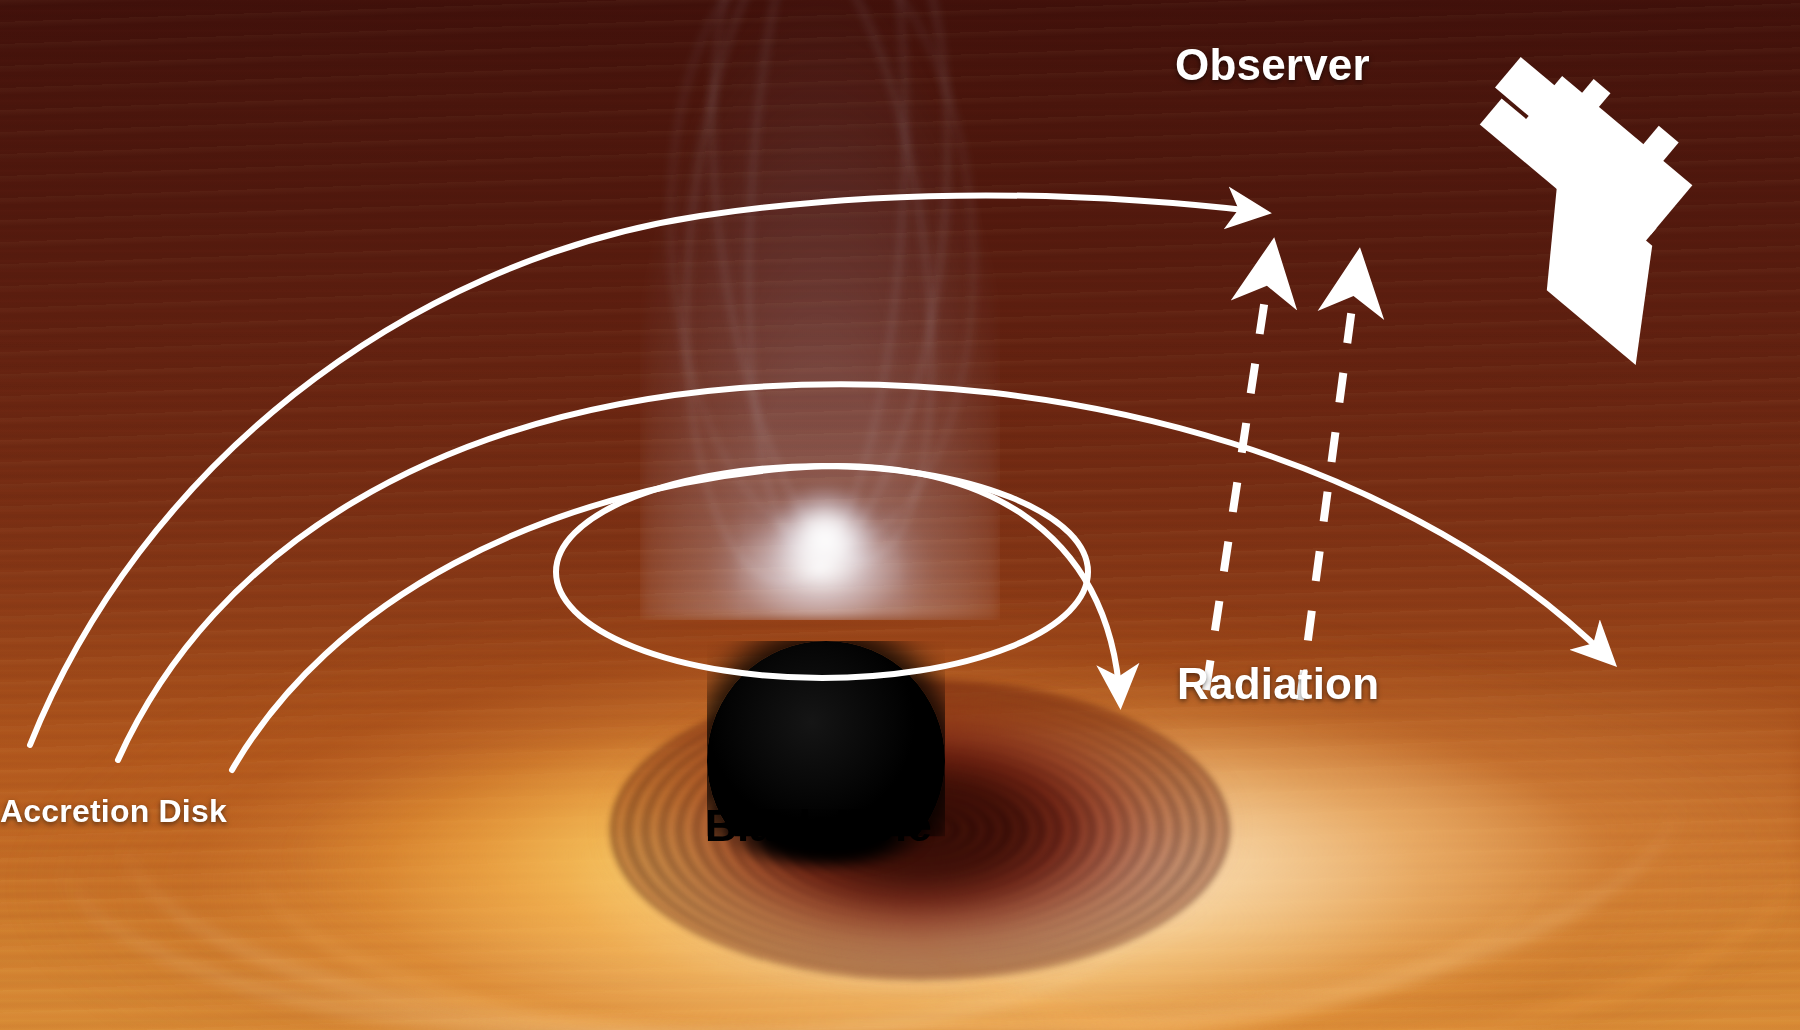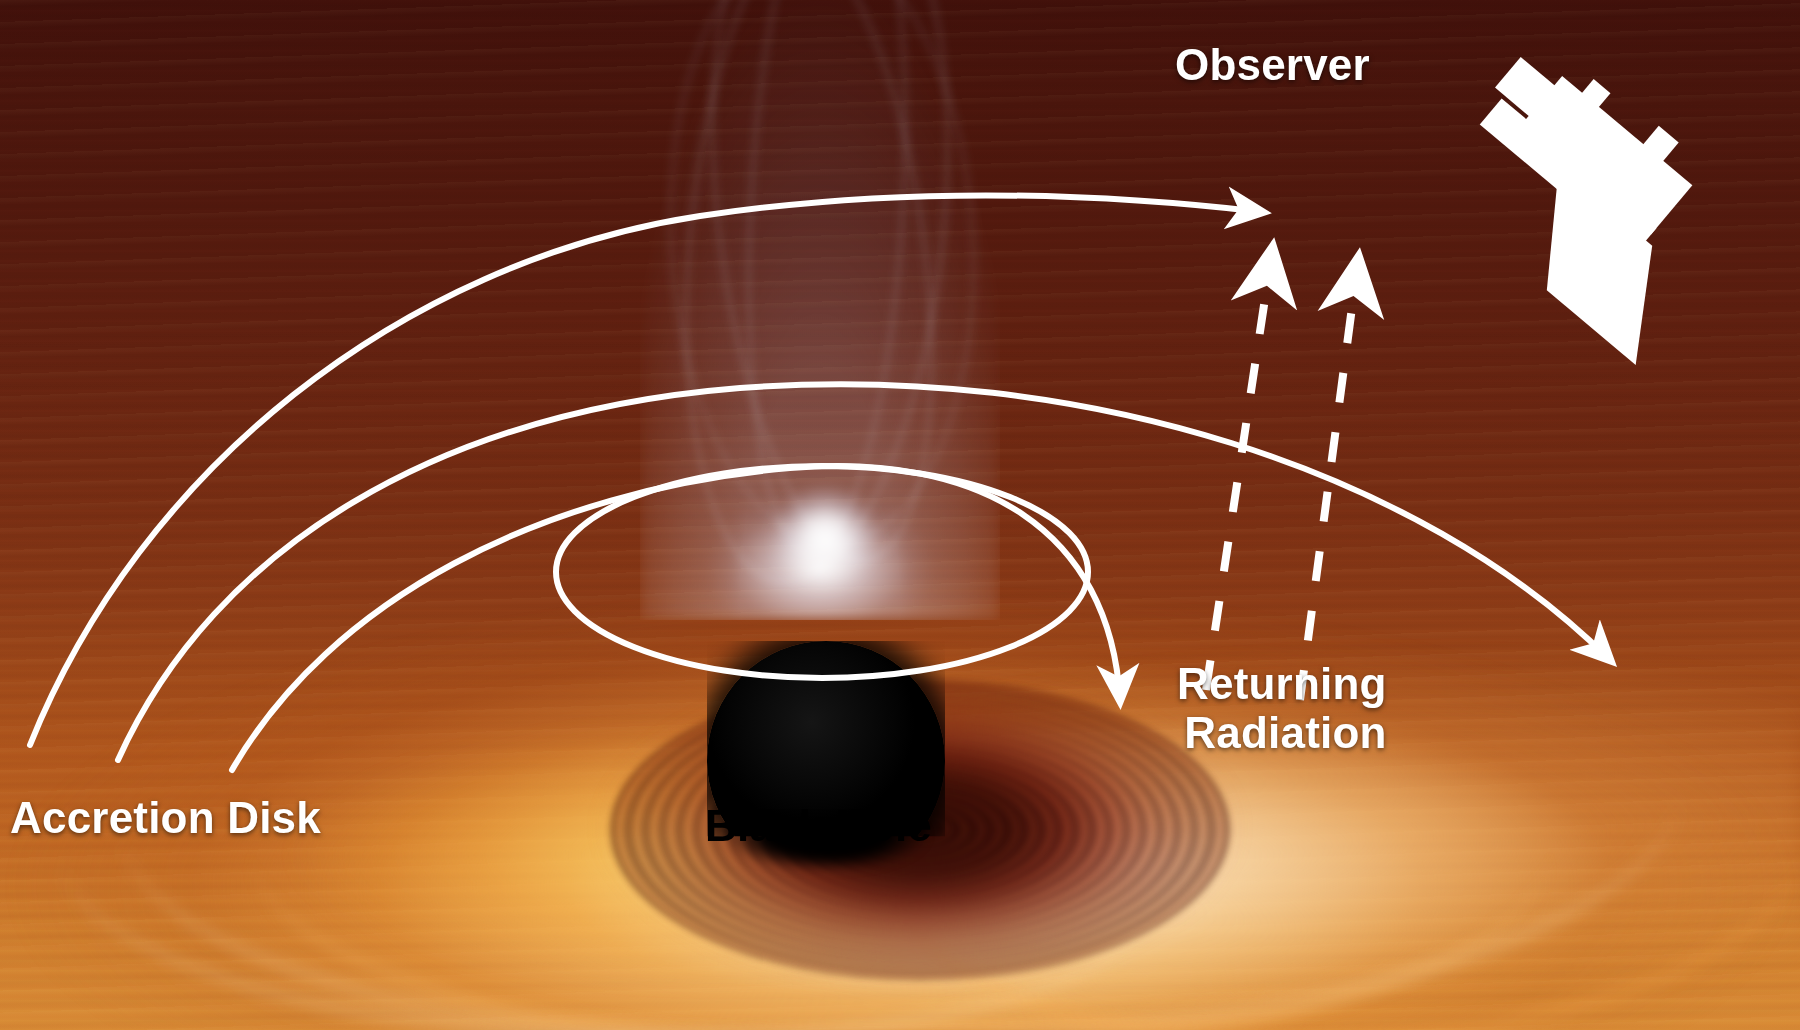--- a/index.html
+++ b/index.html
@@ -111,21 +111,21 @@
     background:radial-gradient(50% 50% at 50% 52%, rgba(255,255,255,1) 0%, rgba(245,250,255,.85) 26%, rgba(200,225,255,.35) 55%, rgba(180,215,255,0) 82%);
     filter:blur(7px);mix-blend-mode:screen;
   }
   
   #vec{position:absolute;inset:0;}
   
   .lbl{position:absolute;font-weight:700;letter-spacing:.2px;}
   .lbl-w{color:#fff;text-shadow:0 2px 5px rgba(0,0,0,.55);}
   .lbl-b{color:#000;}
   #lbl-observer{left:1175px;top:38px;font-size:44px;}
-  #lbl-accretion{left:10px;top:792px;font-size:44px;}
+  #lbl-accretion{left:0;top:792px;font-size:32px;}
   #lbl-blackhole{left:705px;top:800px;font-size:44px;}
   #lbl-returning{left:1177px;top:658px;font-size:44px;line-height:1.12;}
   #lbl-returning div{white-space:nowrap;}
   #lbl-returning .l2{text-align:right;}
   
   #lbl-observer{top:40px;}
   #lbl-accretion{top:793px;}
   #lbl-blackhole{top:801px;}
   #lbl-returning{top:659px;}
 </style>
@@ -190,17 +190,16 @@
     </g>
   </svg>
 
   <div class="lbl lbl-w" id="lbl-observer">Observer</div>
 
   <div class="lbl lbl-w" id="lbl-accretion">Accretion Disk</div>
 
   <div class="lbl lbl-b" id="lbl-blackhole">Black Hole</div>
 
   <div class="lbl lbl-w" id="lbl-returning">
-    <div class="l1">Returning</div>
     <div class="l2">Radiation</div>
   </div>
 
 </div>
 
 </body></html>

